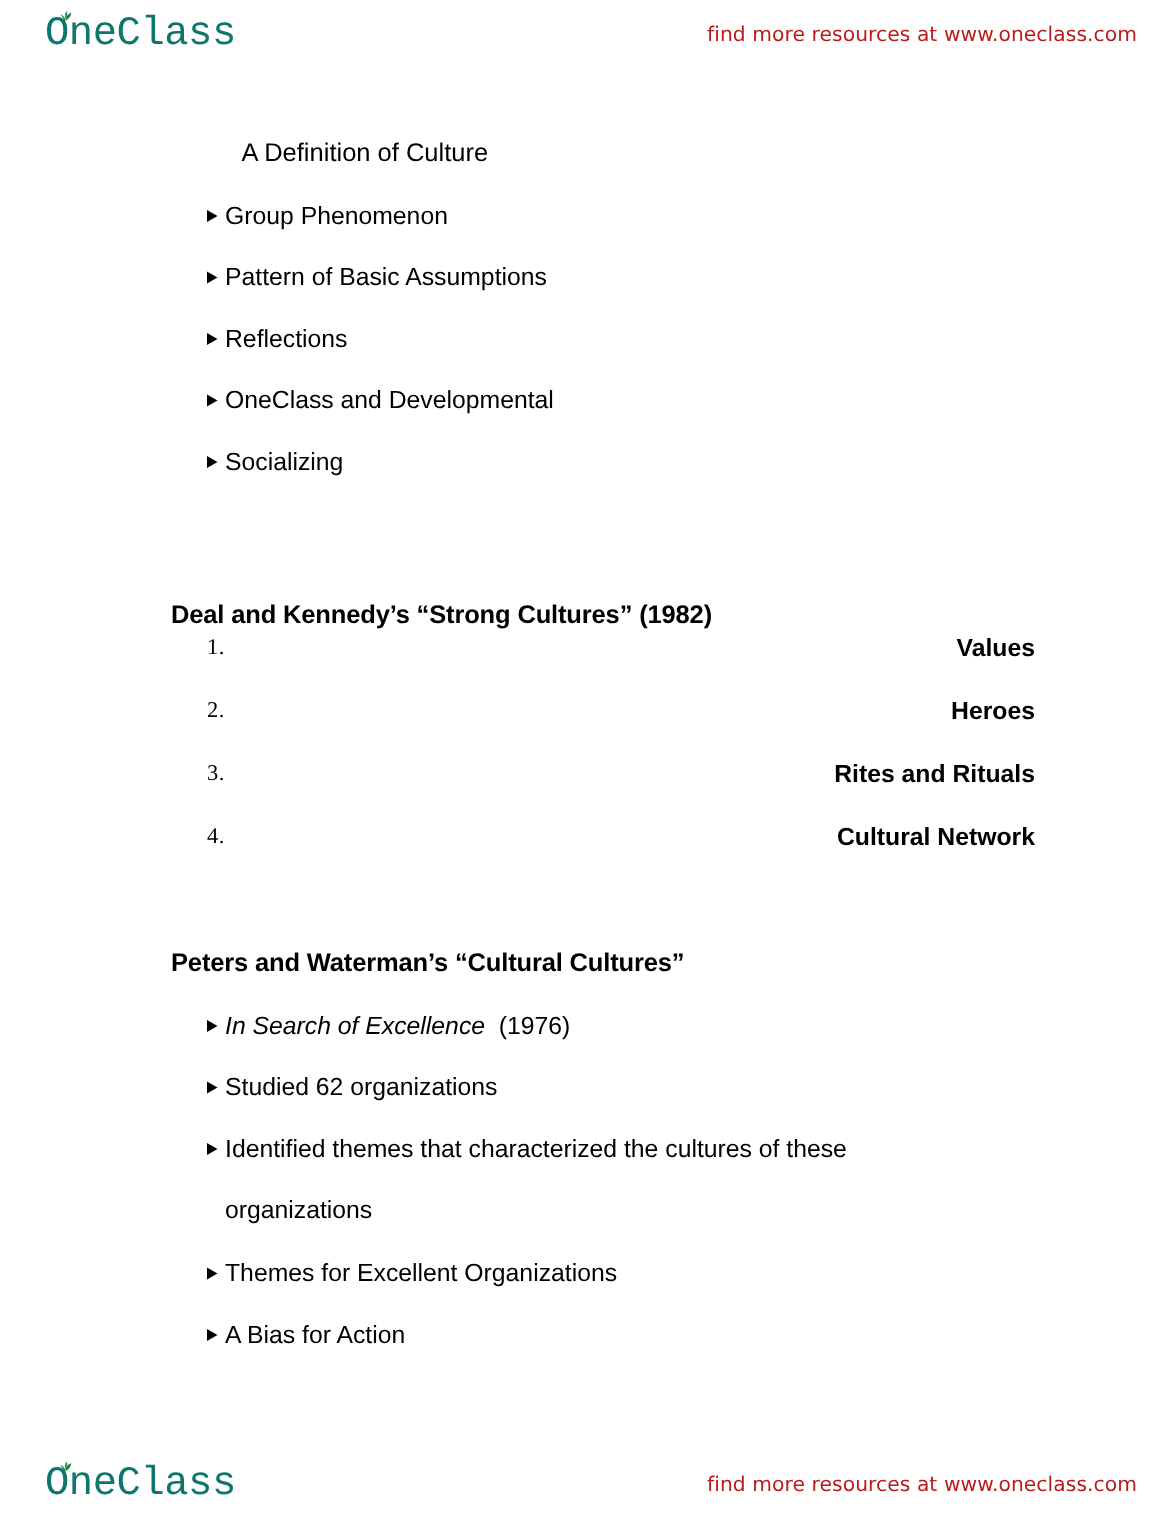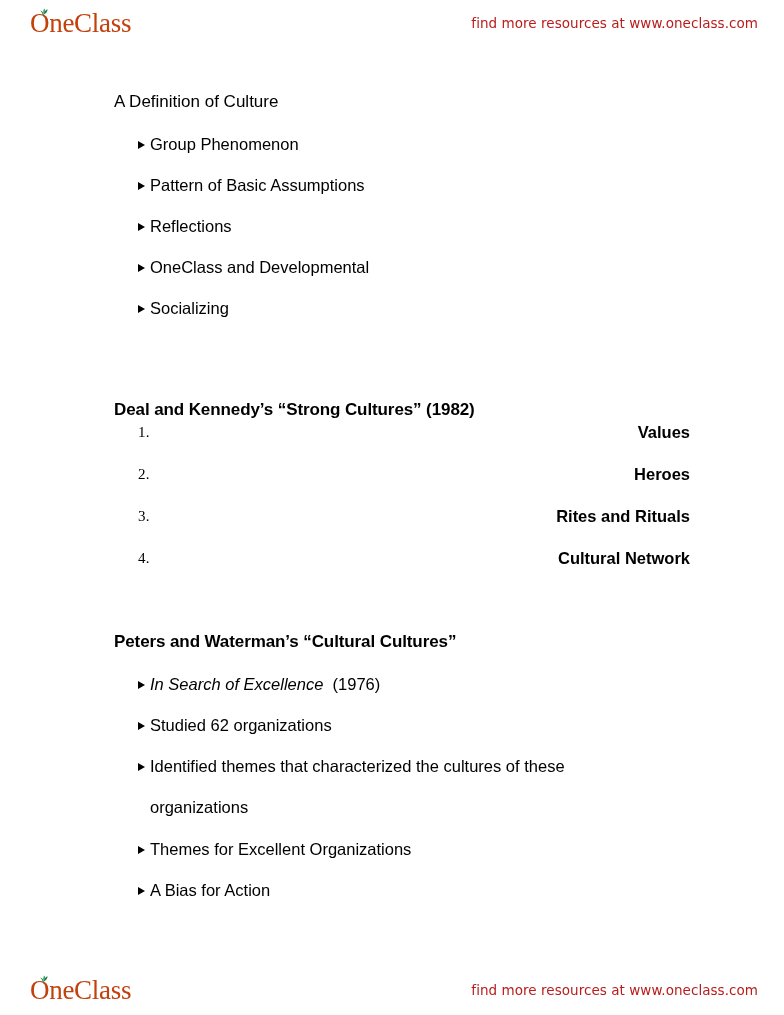--- a/index.html
+++ b/index.html
@@ -29,25 +29,25 @@
   .wm-footer { top: 967px; }
 
   .wm-logo {
     position: absolute;
     left: 30px;
     display: flex;
     align-items: flex-start;
     user-select: none;
   }
   .wm-logo-text {
-    font-family: Liberation Serif, serif;
+    font-family: Liberation Mono, monospace;
     font-size: 27px;
     font-weight: 400;
     letter-spacing: -0.3px;
-    color: #c2410c;
+    color: #0f766e;
     line-height: 1;
   }
   .wm-logo-wrap {
     position: relative;
     display: inline-block;
   }
   .leaf-icon {
     position: absolute;
     left: 7px;
     top: -6px;
@@ -144,21 +144,21 @@
         </svg>
       </span>
       <span class="wm-logo-text">OneClass</span>
     </span>
   </div>
   <div class="wm-url">find more resources at www.oneclass.com</div>
 </div>
 
 <div class="doc">
 
-  <div class="section-title" style="top:92px;">A Definition of Culture</div>
+  <div class="section-title" style="top:92px;margin-left:47px;">A Definition of Culture</div>
 
   <div class="bullet-row" style="top:124px;">
     <span class="marker"><i class="marker-tri"></i></span>
     <span class="bullet-text">Group Phenomenon</span>
   </div>
   <div class="bullet-row" style="top:165px;">
     <span class="marker"><i class="marker-tri"></i></span>
     <span class="bullet-text">Pattern of Basic Assumptions</span>
   </div>
   <div class="bullet-row" style="top:206px;">

